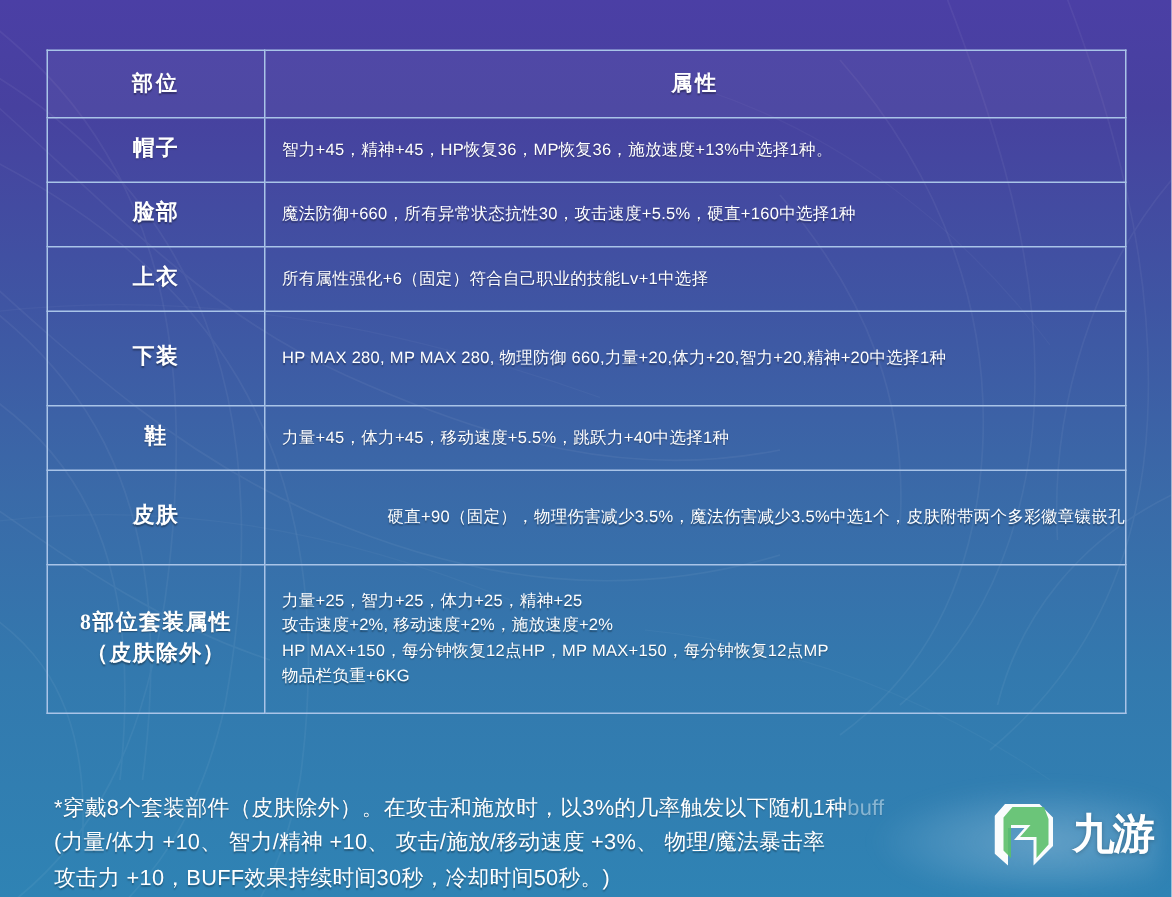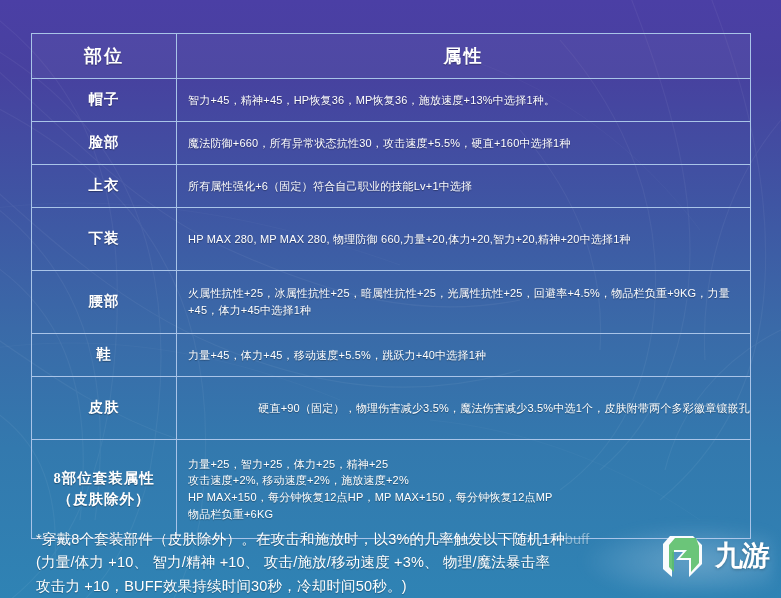--- a/index.html
+++ b/index.html
@@ -26,21 +26,21 @@
     padding:0;
     vertical-align:middle;
     color:#ffffff;
     text-shadow:0 1px 1px rgba(0,0,0,.35);
   }
   .col-part{width:145px;}
   .col-attr{width:574px;}
 
   th.head{
     height:44px;
-    font-size:18px;font-weight:bold;letter-spacing:2px;
+    font-size:14px;font-weight:bold;letter-spacing:2px;
     text-align:center;
     background:rgba(255,255,255,.045);
   }
   td.part{
     text-align:center;
     font-size:14.5px;
     font-weight:bold;
     letter-spacing:1px;
     line-height:1.45;
     padding:4px 2px;
@@ -147,24 +147,20 @@
           <td class="attr" style="white-space: pre-line;">魔法防御+660，所有异常状态抗性30，攻击速度+5.5%，硬直+160中选择1种</td>
         </tr>
         <tr class="r-1">
           <td class="part" style="white-space: pre-line;">上衣</td>
           <td class="attr" style="white-space: pre-line;">所有属性强化+6（固定）符合自己职业的技能Lv+1中选择</td>
         </tr>
         <tr class="r-2">
           <td class="part" style="white-space: pre-line;">下装</td>
           <td class="attr" style="white-space: pre-line;">HP MAX 280, MP MAX 280, 物理防御 660,力量+20,体力+20,智力+20,精神+20中选择1种</td>
         </tr>
-        <tr class="r-2">
-          <td class="part" style="white-space: pre-line;">腰部</td>
-          <td class="attr" style="white-space: pre-line;">火属性抗性+25，冰属性抗性+25，暗属性抗性+25，光属性抗性+25，回避率+4.5%，物品栏负重+9KG，力量+45，体力+45中选择1种</td>
-        </tr>
         <tr class="r-1">
           <td class="part" style="white-space: pre-line;">鞋</td>
           <td class="attr" style="white-space: pre-line;">力量+45，体力+45，移动速度+5.5%，跳跃力+40中选择1种</td>
         </tr>
         <tr class="r-2">
           <td class="part" style="white-space: pre-line;">皮肤</td>
           <td class="attr" style="white-space: pre-line; text-align: right;">硬直+90（固定），物理伤害减少3.5%，魔法伤害减少3.5%中选1个，皮肤附带两个多彩徽章镶嵌孔</td>
         </tr>
         <tr class="r-4">
           <td class="part" style="white-space: pre-line;">8部位套装属性

